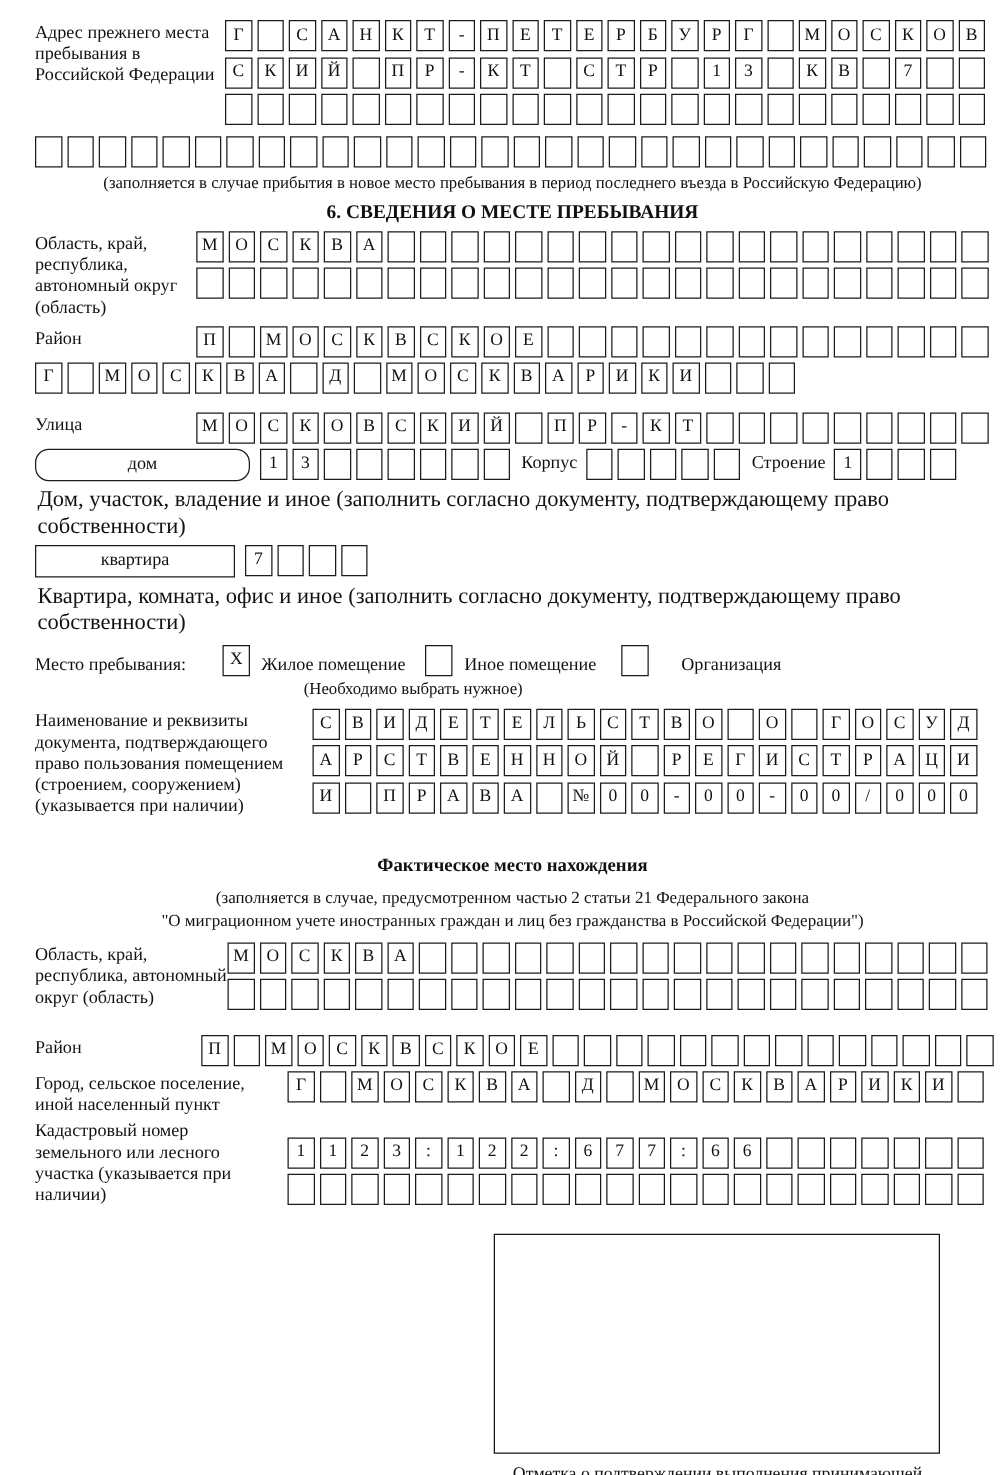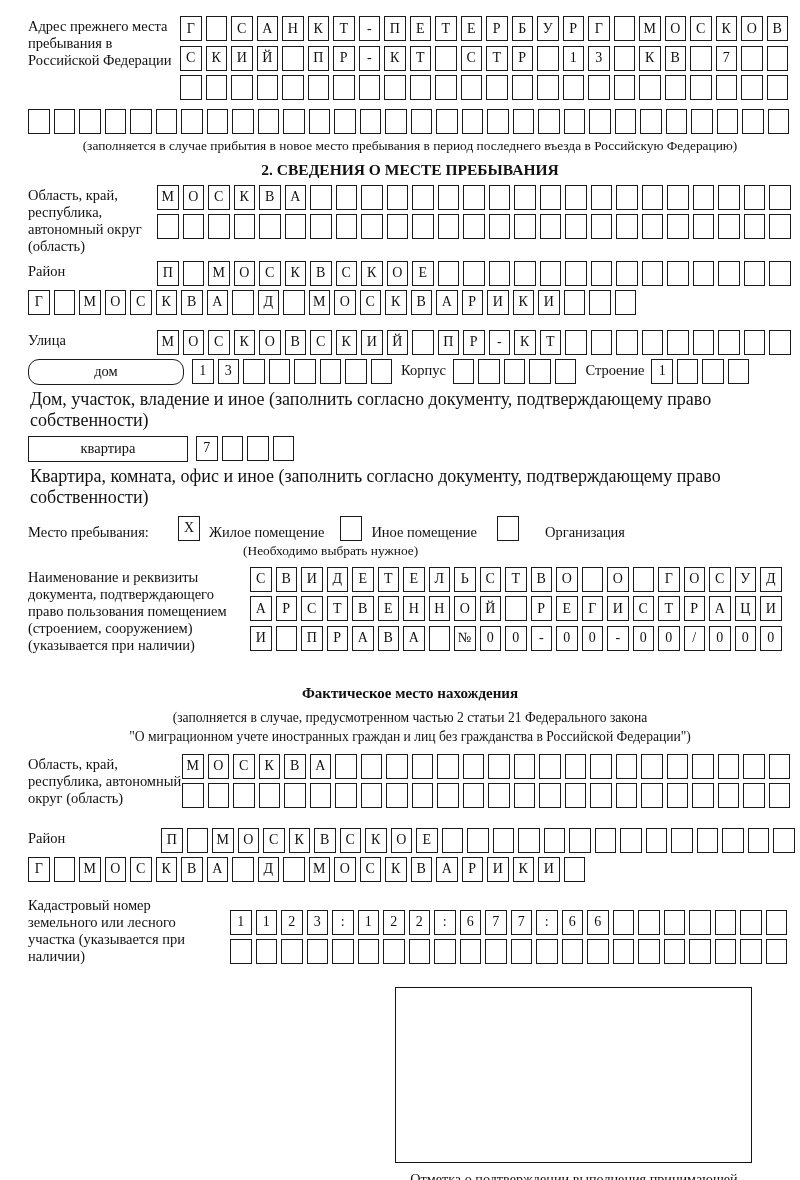--- a/index.html
+++ b/index.html
@@ -26,21 +26,21 @@
 
   .caption{font-size:13.4px;text-align:center;margin:1px 0 5px 0;}
   .caption-left{font-size:18px;margin:1px 0 5px 2px;}
   .sec-title{font-size:15.5px;font-weight:bold;text-align:center;margin:7px 0 6px 0;}
   .sub-title{font-size:15px;font-weight:bold;text-align:center;margin:14px 0 8px 0;}
 
   .bigbox{
     box-sizing:border-box;flex:none;height:26px;border:1.7px solid #1b1b1b;
     display:flex;align-items:center;justify-content:center;font-size:14.5px;background:#fff;
   }
-  .bw172{width:156px;margin-right:8px;border-radius:11px;} .bw160{width:160px;margin-right:8px;}
+  .bw172{width:172px;margin-right:8px;border-radius:11px;} .bw160{width:160px;margin-right:8px;}
   .inline-lbl{flex:none;font-size:14.5px;padding-top:3px;margin:0 7px 0 9px;}
 
   .stayrow{align-items:flex-end;margin-top:8px;margin-bottom:2px;}
   .cb{
     box-sizing:border-box;flex:none;width:22px;height:25px;border:1.6px solid #1b1b1b;
     display:flex;align-items:center;justify-content:center;font-size:14px;background:#fff;
   }
   .cb1{margin-left:8px;} .cb2{margin-left:16px;} .cb3{margin-left:20px;}
   .opt{flex:none;font-size:14.5px;margin-left:9px;}
   .opt3{margin-left:26px;}
@@ -180,21 +180,21 @@
         <span class="cell"></span>
         <span class="cell"></span>
         <span class="cell"></span>
         <span class="cell"></span>
         <span class="cell"></span>
         <span class="cell"></span>
       </div>
     <div class="caption">(заполняется в случае прибытия в новое место пребывания в период последнего въезда в Российскую Федерацию)</div>
   </section>
 
-  <div class="sec-title">2. СВЕДЕНИЯ О МЕСТЕ ПРЕБЫВАНИЯ</div>
+  <div class="sec-title">6. СВЕДЕНИЯ О МЕСТЕ ПРЕБЫВАНИЯ</div>
 
   <div class="row mh72">
     <div class="lbl w129">Область, край, республика, автономный округ (область)</div>
     <div class="stack">
       <div class="cells">
           <span class="cell">М</span>
           <span class="cell">О</span>
           <span class="cell">С</span>
           <span class="cell">К</span>
           <span class="cell">В</span>
@@ -554,20 +554,21 @@
         <span class="cell"></span>
         <span class="cell"></span>
         <span class="cell"></span>
         <span class="cell"></span>
         <span class="cell"></span>
         <span class="cell"></span>
       </div>
   </div>
 
   <div class="row mh36">
+    <div class="lbl w202">Город, сельское поселение, иной населенный пункт</div>
     <div class="cells">
         <span class="cell">Г</span>
         <span class="cell"></span>
         <span class="cell">М</span>
         <span class="cell">О</span>
         <span class="cell">С</span>
         <span class="cell">К</span>
         <span class="cell">В</span>
         <span class="cell">А</span>
         <span class="cell"></span>

